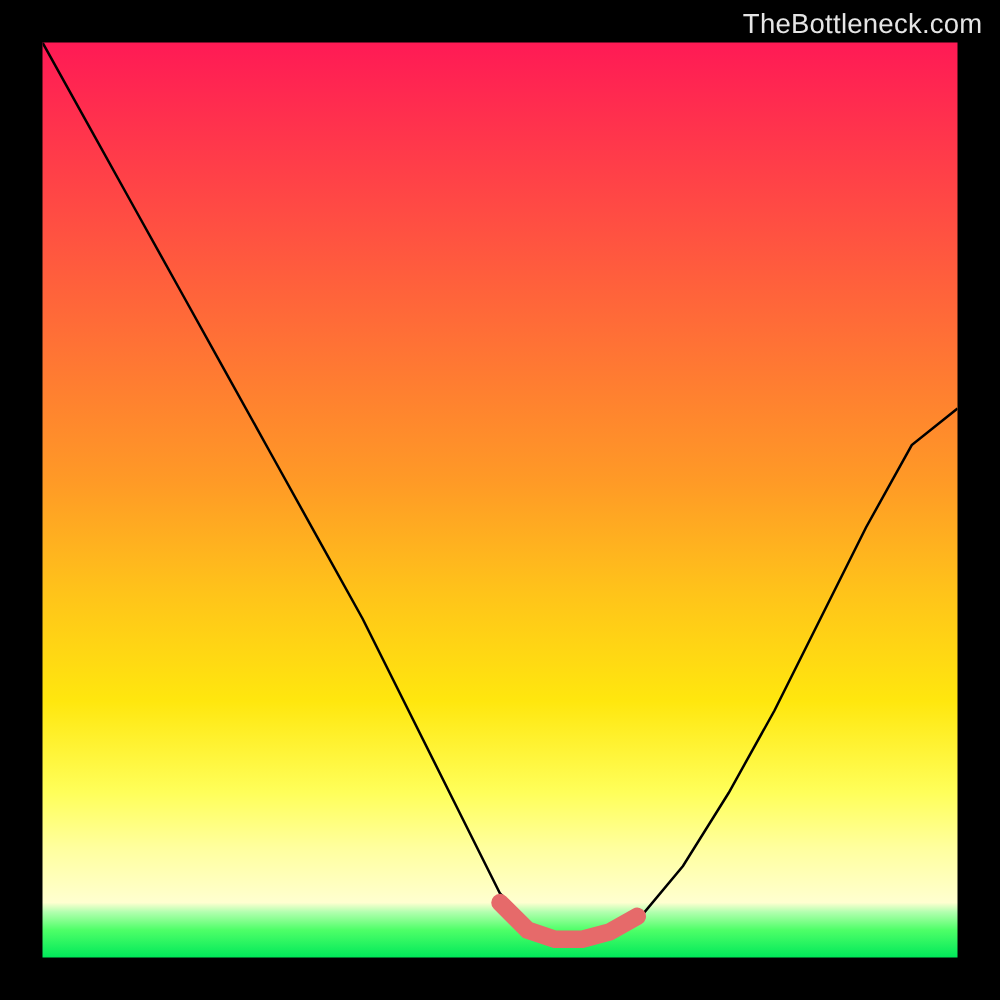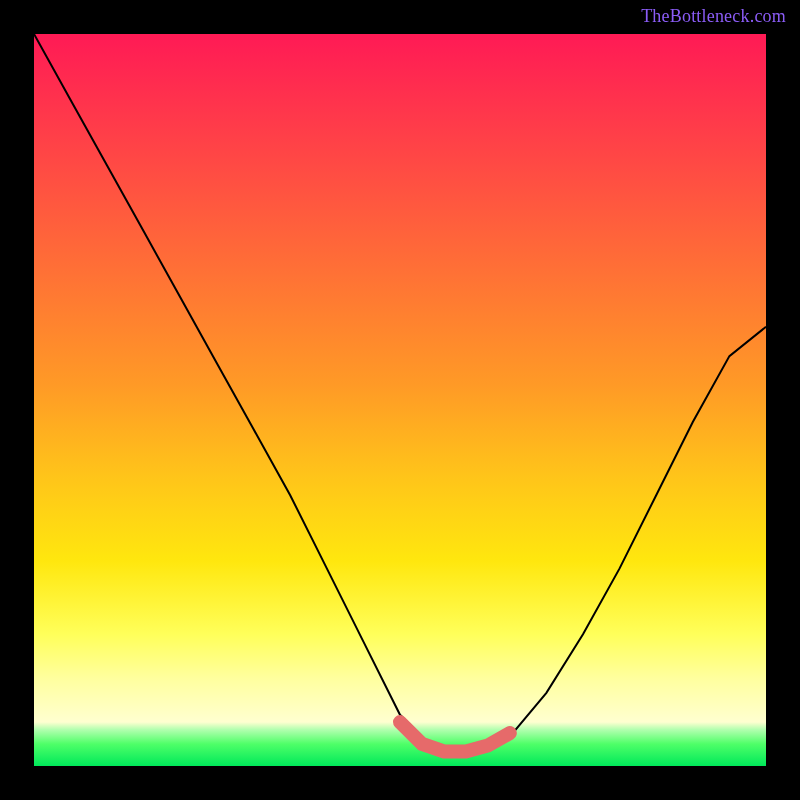--- a/index.html
+++ b/index.html
@@ -8,23 +8,23 @@
     width: 800px;
     height: 800px;
     background: #000;
     position: relative;
     overflow: hidden;
   }
   .watermark {
     position: absolute;
     top: 6px;
     right: 14px;
-    font-family: Liberation Serif, serif;
-    font-size: 18px;
-    color: #8b5cf6;
+    font-family: Liberation Sans, sans-serif;
+    font-size: 22px;
+    color: #e5e5e5;
     z-index: 10;
     letter-spacing: 0.2px;
   }
   .plot-area {
     position: absolute;
     left: 34px;
     top: 34px;
     width: 732px;
     height: 732px;
     

